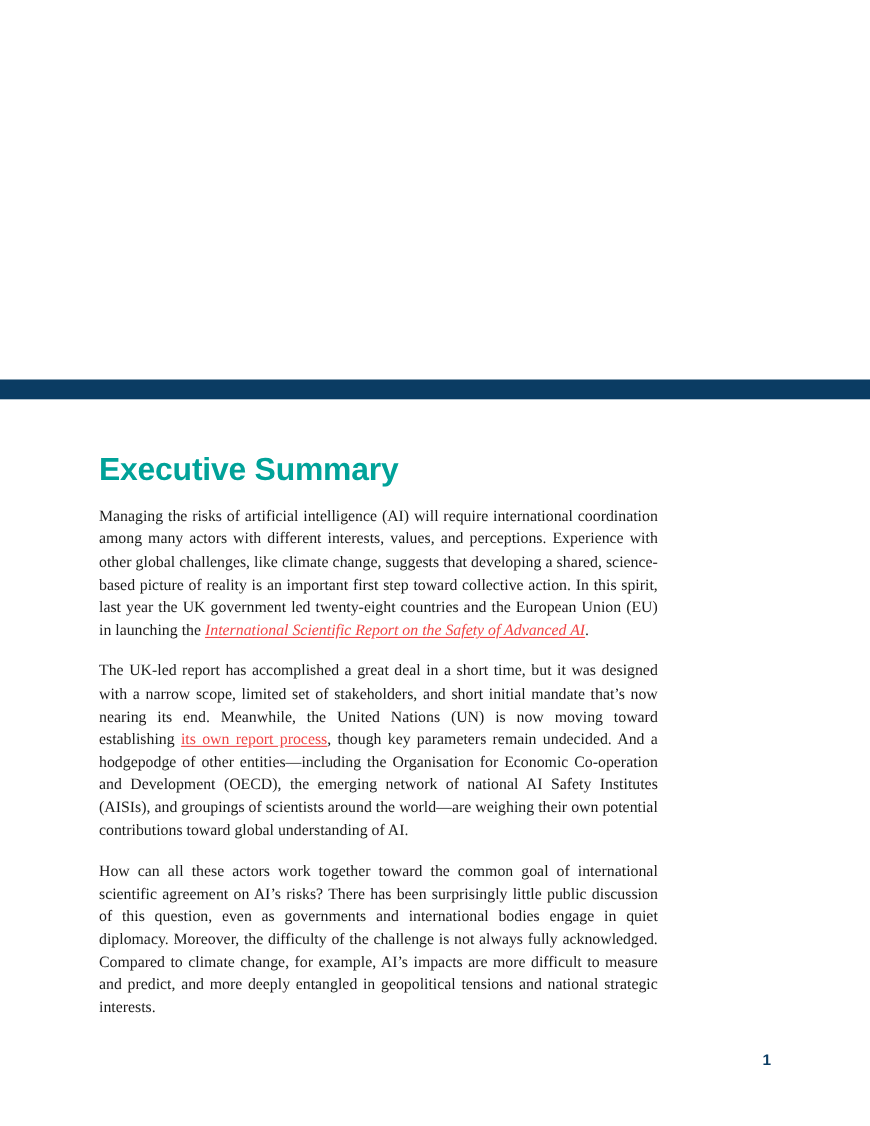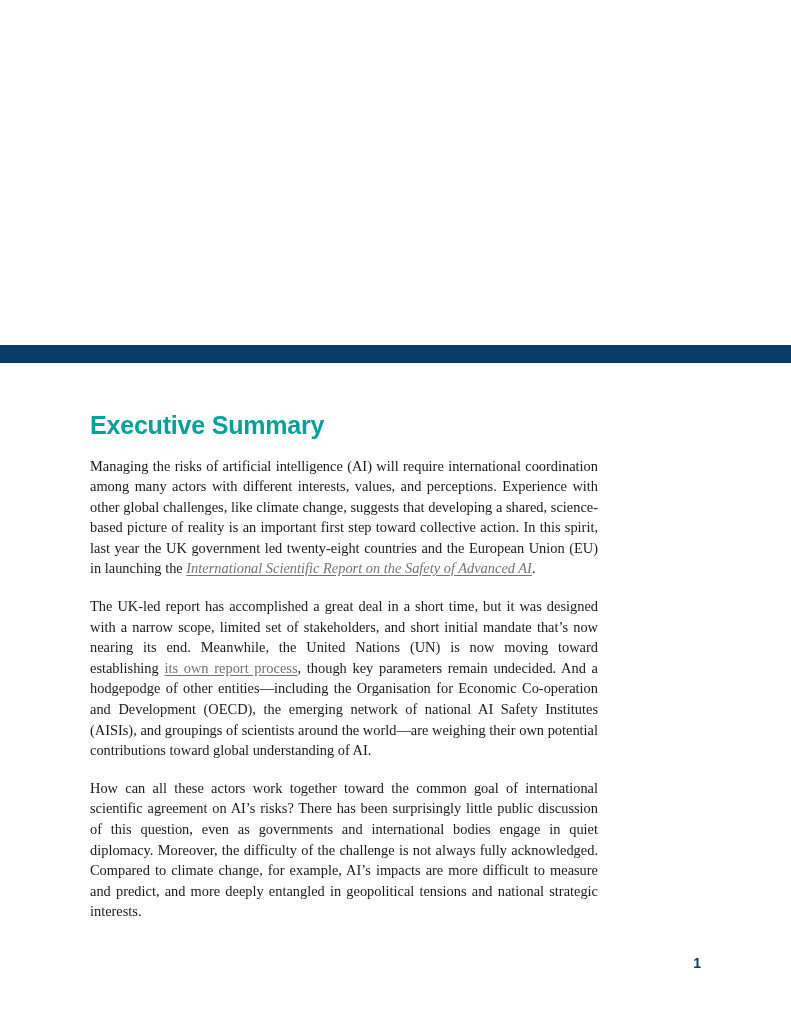--- a/index.html
+++ b/index.html
@@ -36,40 +36,40 @@
     position: absolute;
     left: 90px;
     top: 412px;
     width: 508px;
   }
 
   .section-title {
     margin: 0 0 16px 0;
     font-family: "Liberation Sans", sans-serif;
     font-weight: bold;
-    font-size: 25px;
+    font-size: 29px;
     line-height: 1.1;
     letter-spacing: -0.2px;
     color: #00a299;
   }
 
   p.body-text {
     margin: 0 0 17px 0;
     font-family: "Liberation Serif", serif;
     font-size: 14.4px;
     line-height: 20.6px;
     color: #1a1a1a;
     text-align: justify;
     text-justify: inter-word;
     hyphens: manual;
   }
   p.body-text:last-of-type { margin-bottom: 4px; }
 
   a.doc-link {
-    color: #737373;
+    color: #ef4444;
     text-decoration: underline;
     text-underline-offset: 2px;
   }
   a.doc-link.italic {
     font-style: italic;
   }
 
   
   .page-number {
     position: absolute;

